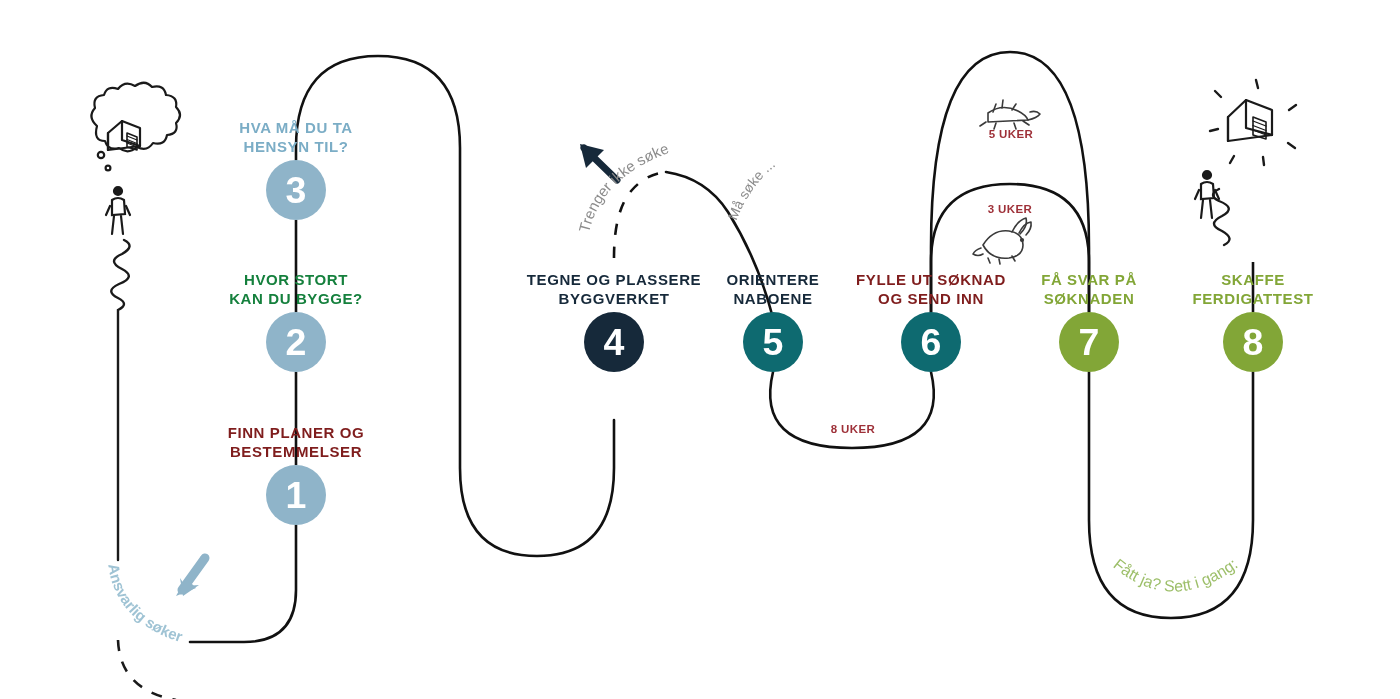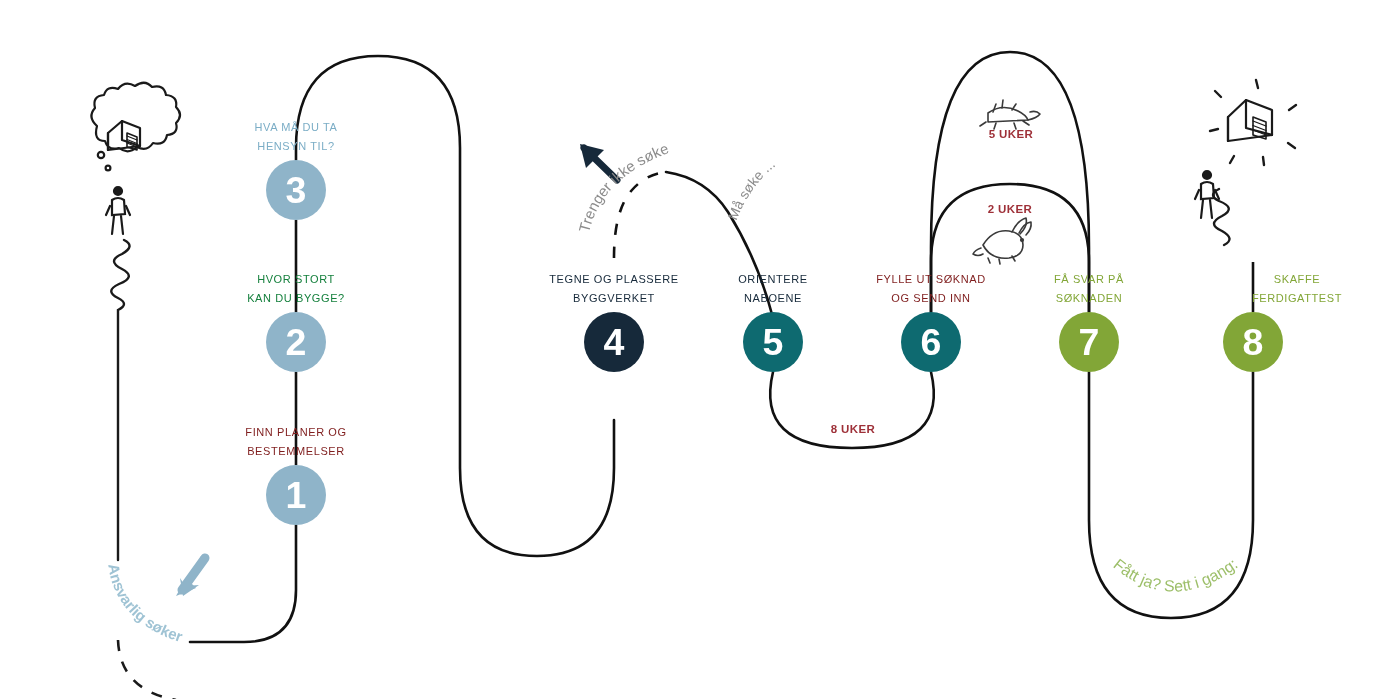--- a/index.html
+++ b/index.html
@@ -20,22 +20,22 @@
   #flow-svg {
     position: absolute;
     left: 0;
     top: 0;
     width: 1400px;
     height: 699px;
   }
   .step-label {
     position: absolute;
     text-align: center;
-    font-weight: normal;
-    font-size: 11px;
+    font-weight: bold;
+    font-size: 15px;
     letter-spacing: 0.6px;
     line-height: 19px;
     text-transform: uppercase;
     white-space: pre-line;
     transform: translate(-50%, 0);
   }
   .step-circle {
     position: absolute;
     border-radius: 50%;
     color: #ffffff;
@@ -189,21 +189,21 @@
     <text font-family="Liberation Sans, sans-serif" font-size="14" fill="#8c8c8c">
       <textPath href="#arc-masoke" startOffset="4%">Må søke ...</textPath>
     </text>
     <text font-family="Liberation Sans, sans-serif" font-size="16" fill="#9dbf6a">
       <textPath href="#arc-fattja" startOffset="6%">Fått ja? Sett i gang:</textPath>
     </text>
   </svg>
 
 
   <div class="duration-label" style="left:1011px; top:134px;">5 UKER</div>
-  <div class="duration-label" style="left:1010px; top:209px;">2 UKER</div>
+  <div class="duration-label" style="left:1010px; top:209px;">3 UKER</div>
   <div class="duration-label" style="left:853px; top:429px;">8 UKER</div>
 
   <div id="steps-layer">
       <div class="step-label" style="left: 296px; top: 423px; color: #7f1d1d;">FINN PLANER OG
 BESTEMMELSER</div>
       <div class="step-circle" style="left: 296px; top: 495px; width: 60px; height: 60px; background: rgb(143, 180, 201); font-size: 37.5px;">1</div>
       <div class="step-label" style="left: 296px; top: 270px; color: #15803d;">HVOR STORT
 KAN DU BYGGE?</div>
       <div class="step-circle" style="left: 296px; top: 342px; width: 60px; height: 60px; background: rgb(143, 180, 201); font-size: 37.5px;">2</div>
       <div class="step-label" style="left: 296px; top: 118px; color: rgb(123, 173, 198);">HVA MÅ DU TA
@@ -214,18 +214,18 @@
       <div class="step-circle" style="left: 614px; top: 342px; width: 60px; height: 60px; background: rgb(22, 41, 58); font-size: 37.5px;">4</div>
       <div class="step-label" style="left: 773px; top: 270px; color: rgb(22, 41, 58);">ORIENTERE
 NABOENE</div>
       <div class="step-circle" style="left: 773px; top: 342px; width: 60px; height: 60px; background: rgb(14, 106, 112); font-size: 37.5px;">5</div>
       <div class="step-label" style="left: 931px; top: 270px; color: #7f1d1d;">FYLLE UT SØKNAD
 OG SEND INN</div>
       <div class="step-circle" style="left: 931px; top: 342px; width: 60px; height: 60px; background: rgb(14, 106, 112); font-size: 37.5px;">6</div>
       <div class="step-label" style="left: 1089px; top: 270px; color: rgb(130, 166, 55);">FÅ SVAR PÅ
 SØKNADEN</div>
       <div class="step-circle" style="left: 1089px; top: 342px; width: 60px; height: 60px; background: rgb(130, 166, 55); font-size: 37.5px;">7</div>
-      <div class="step-label" style="left: 1253px; top: 270px; color: rgb(130, 166, 55); margin-left: 44px;">SKAFFE
+      <div class="step-label" style="left: 1253px; top: 270px; color: rgb(130, 166, 55);">SKAFFE
 FERDIGATTEST</div>
       <div class="step-circle" style="left: 1253px; top: 342px; width: 60px; height: 60px; background: rgb(130, 166, 55); font-size: 37.5px;">8</div>
     </div>
 
 </div>
 
 </body></html>

